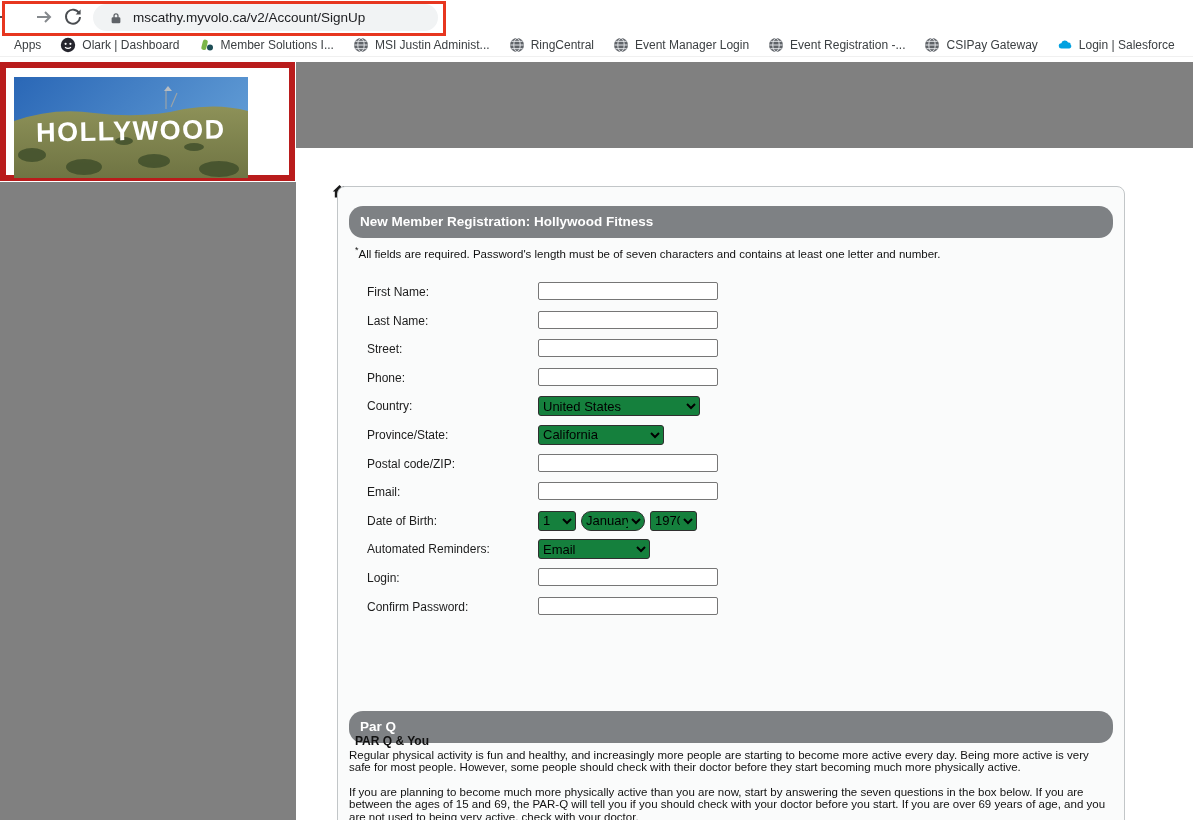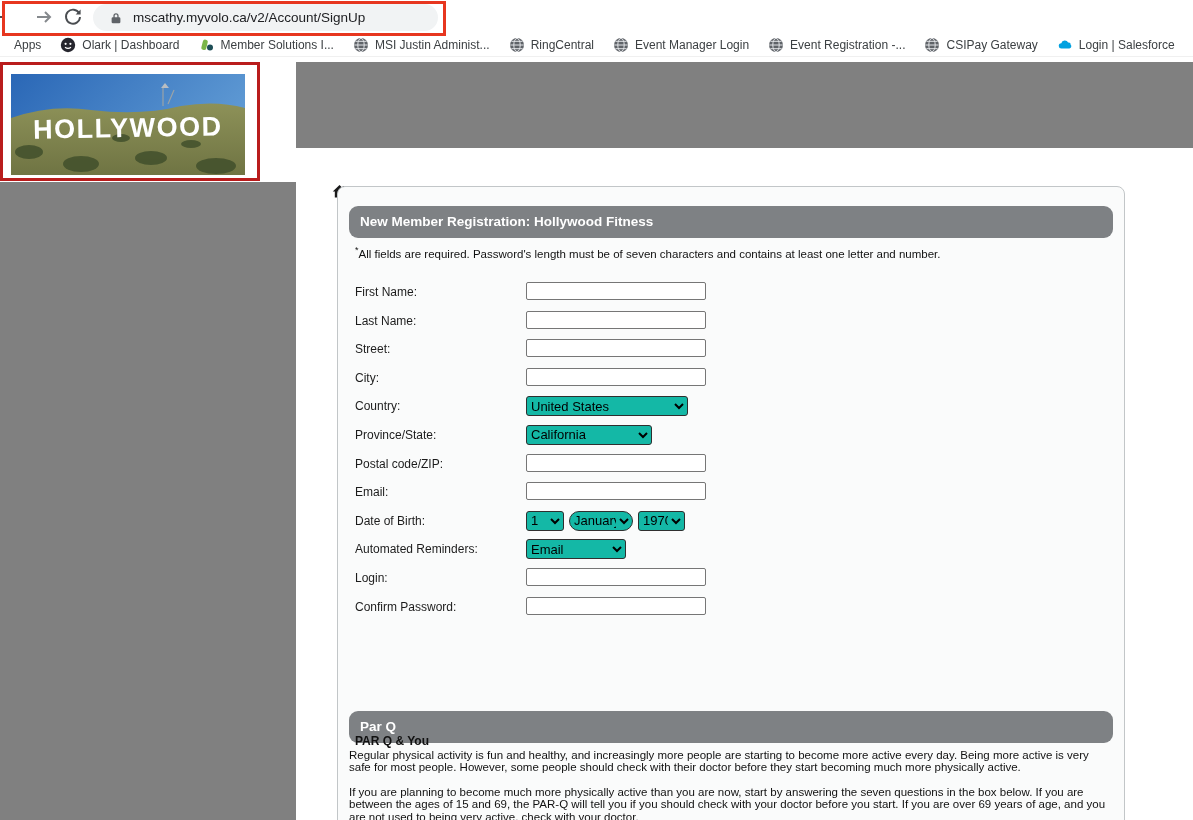--- a/index.html
+++ b/index.html
@@ -19,53 +19,53 @@
 
   .bookmarks{position:absolute;left:0;top:33px;width:1193px;height:23px;background:#fff;
              display:flex;align-items:center;white-space:nowrap;overflow:hidden;
              border-bottom:1px solid #f0f0f0;font-size:12px;color:#3c4043;}
   .apps-item{display:flex;align-items:flex-start;margin-left:14px;}
   .bm{display:flex;align-items:center;margin-left:19px;cursor:pointer;}
   .bm-icon{width:16px;height:16px;margin-right:6px;flex:0 0 auto;display:inline-block;}
   .bm-label{color:#3c4043;}
 
   
-  .hero-box{position:absolute;left:0;top:62px;width:260px;height:119px;background:#fff;
-            border:3px solid #b91c1c;box-sizing:border-box;z-index:5;}
+  .hero-box{position:absolute;left:0;top:62px;width:295px;height:119px;background:#fff;
+            border:6px solid #b91c1c;box-sizing:border-box;z-index:5;}
   .hero-img{position:absolute;left:8px;top:9px;width:234px;height:101px;display:block;}
   .gray-band{position:absolute;left:296px;top:62px;width:897px;height:86px;background:#808080;}
   .sidebar{position:absolute;left:0;top:182px;width:296px;height:638px;background:#808080;}
 
   .breadcrumb{position:absolute;left:332px;top:154px;height:20px;display:flex;align-items:center;
               font-size:13px;color:#1a1a1a;margin-top:27px;}
   .bc-home-ic{width:15px;height:15px;margin-right:7px;}
   .bc-sep{margin:0 8px;color:#3a3a3a;font-size:12px;}
 
   
   .panel{position:absolute;left:337px;top:186px;width:788px;height:680px;box-sizing:border-box;
          background:#fafbfb;border:1px solid #c2c6c8;border-radius:8px;}
-  .bar{position:absolute;left:11px;width:764px;height:32px;background:#7e8184;border-radius:9px;
+  .bar{position:absolute;left:11px;width:764px;height:32px;background:#7e8184;border-radius:14px;
        color:#fff;font-weight:bold;font-size:13.5px;line-height:32px;padding-left:11px;
        box-sizing:border-box;}
   .bar-main{top:19px;}
   .bar-parq{top:512px;margin-top:12px;}
   .req-note{position:absolute;left:17px;top:58px;font-size:11.5px;color:#111;}
   .req-note .sup{vertical-align:super;font-size:9px;}
 
-  .rows{position:absolute;left:17px;top:95px;}
+  .rows{position:absolute;left:29px;top:95px;}
   .form-row{height:28.6px;display:flex;align-items:flex-start;}
   .f-label{width:171px;flex:0 0 auto;font-size:12px;color:#1c1c1c;padding-top:3px;}
   .f-ctrl{display:flex;align-items:flex-start;}
   .ti{width:180px;height:18px;box-sizing:border-box;border:1px solid #767676;border-radius:2px;
       background:#fff;font-size:12px;padding:0 3px;outline:none;}
-  select{height:20px;box-sizing:border-box;border:1px solid #2f2f2f;border-radius:3px;background:#14b8a6;
+  select{height:20px;box-sizing:border-box;border:1px solid #2f2f2f;border-radius:3px;background:#15803d;
          font-family:"Liberation Sans",sans-serif;font-size:13px;margin-right:5px;}
   .sel-country{width:162px;} .sel-province-state{width:126px;}
   .sel-dob-day{width:38px;} .sel-dob-month{width:64px;border-radius:10px;} .sel-dob-year{width:47px;}
-  .sel-automated-reminders{width:100px;}
+  .sel-automated-reminders{width:112px;}
 
   .parq{position:absolute;left:11px;top:548px;width:763px;font-size:11.5px;line-height:12.4px;color:#111;}
   .parq h3{margin:0 0 1px 6px;font-size:12px;line-height:13px;}
   .parq p{margin:0 0 12px 0;}
 </style>
 </head>
 <body>
 
 <div id="app">
 
@@ -254,21 +254,21 @@
             <input type="text" class="ti" style="">
           </span>
         </div>
         <div class="form-row">
           <label class="f-label">Street:</label>
           <span class="f-ctrl">
             <input type="text" class="ti" style="">
           </span>
         </div>
         <div class="form-row">
-          <label class="f-label">City:</label>
+          <label class="f-label">Phone:</label>
           <span class="f-ctrl">
             <input type="text" class="ti" style="">
           </span>
         </div>
         <div class="form-row">
           <label class="f-label">Country:</label>
           <span class="f-ctrl">
             <select class="sel-country"><option>United States</option></select>
           </span>
         </div>

